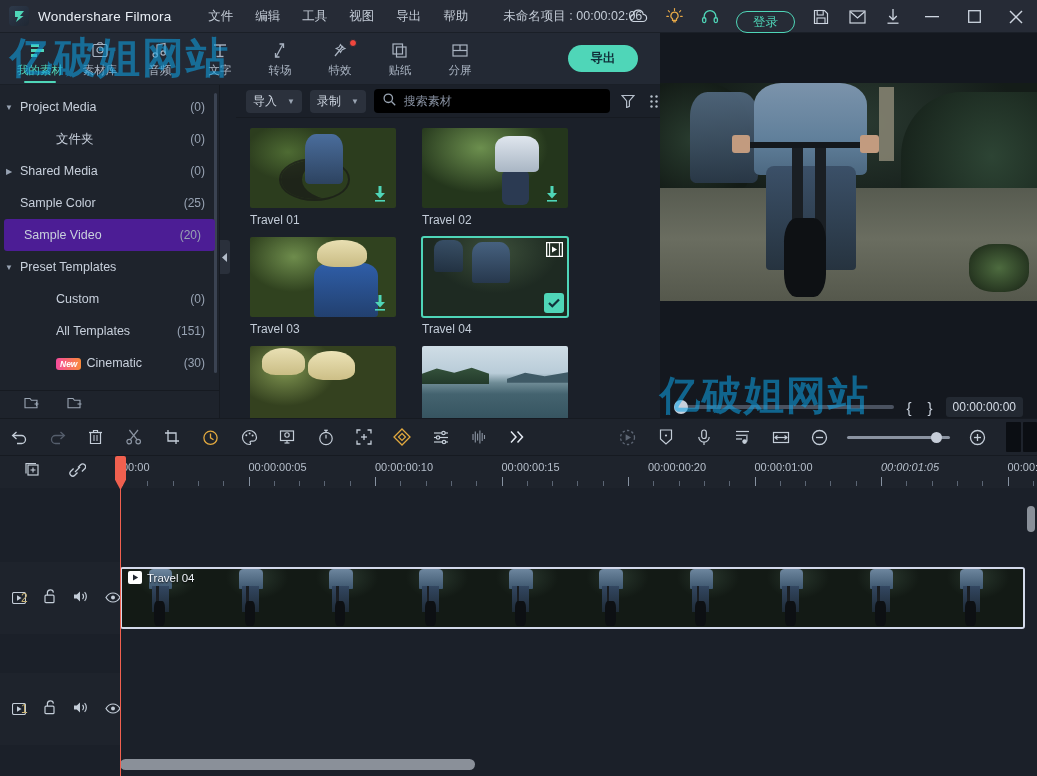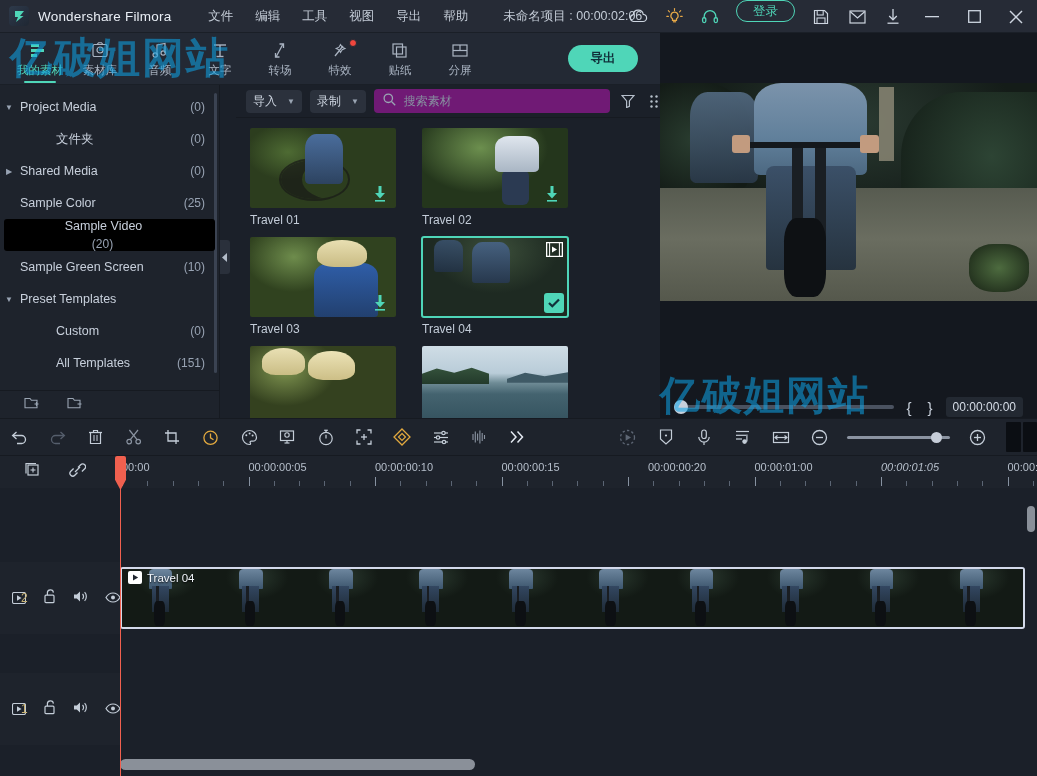--- a/index.html
+++ b/index.html
@@ -21,21 +21,21 @@
   .tb-logo {
     width:20px;height:20px;margin-left:9px;border-radius:4px;
     background:linear-gradient(135deg,#2e3a4b,#1f2733);
     display:flex;align-items:center;justify-content:center;flex:none;
   }
   .tb-logo svg{display:block;}
   .tb-appname{ margin-left:9px;font-size:13.5px;color:#e9eef5;letter-spacing:.2px; }
   .tb-menu{ display:flex;align-items:center;margin-left:26px;gap:0px; }
   .tb-menu span{ padding:0 11px;font-size:12.5px;color:#c3cbd6;cursor:default; }
   .tb-proj{ margin-left:24px;font-size:12.5px;color:#c3cbd6; }
-  .tb-right{ position:absolute;right:0;top:0;height:33px;display:flex;align-items:flex-start; }
+  .tb-right{ position:absolute;right:0;top:0;height:33px;display:flex;align-items:flex-end; }
   .tb-ico{ width:36px;height:33px;display:flex;align-items:center;justify-content:center;cursor:pointer; }
   .tb-ico svg{display:block;}
   .login-btn{
     height:22px;padding:0 16px;border:1.2px solid #4fd6b8;border-radius:11px;
     color:#4fd6b8;font-size:12.5px;display:flex;align-items:center;justify-content:center;
     margin:0 8px;cursor:pointer;
   }
   .winbtn{ width:42px;height:33px;display:flex;align-items:center;justify-content:center;cursor:pointer; }
 
   
@@ -69,21 +69,21 @@
   .sidebar{
     position:absolute;left:0;top:85px;width:220px;height:333px;
     background:#1e232c;border-right:1px solid #161a21;
     display:flex;flex-direction:column;
   }
   .side-list{ flex:1;overflow:hidden;padding-top:6px;position:relative; }
   .side-item{
     height:32px;display:flex;align-items:center;padding-right:14px;cursor:pointer;
     font-size:12.5px;color:#c8d0dc;position:relative;
   }
-  .side-item.sel{ background:#000000;border-radius:3px;margin:0 4px;flex-direction:column; }
+  .side-item.sel{ background:#4c1d95;border-radius:3px;margin:0 4px; }
   .side-item .arrow{ width:18px;text-align:center;font-size:8px;color:#98a3b3;flex:none; }
   .side-item .sname{ flex:1;white-space:nowrap;overflow:hidden; }
   .side-item .scount{ color:#98a3b3;font-size:12px;flex:none; }
   .ind0 .sname{ padding-left:2px; }
   .ind1 { padding-left:18px; }
   .ind1 .sname{ padding-left:20px; }
   .newbadge{
     display:inline-block;font-size:8.5px;color:#fff;padding:1px 4px;border-radius:3px;
     background:linear-gradient(90deg,#f54b9c,#f98a3a);margin-right:5px;font-style:italic;
     font-weight:bold;vertical-align:middle;
@@ -107,21 +107,21 @@
   .media-head{
     height:33px;display:flex;align-items:center;padding:0 10px;gap:8px;
     border-bottom:1px solid #161a21;
   }
   .mp-drop{
     height:23px;background:#2b313c;border-radius:4px;display:flex;align-items:center;
     padding:0 7px;gap:10px;cursor:pointer;font-size:12px;color:#cdd5e0;
   }
   .mp-drop .cv{ font-size:8px;color:#9aa5b3; }
   .mp-search{
-    flex:1;height:24px;background:#701a75;border-radius:4px;display:flex;align-items:center;
+    flex:1;height:24px;background:#000000;border-radius:4px;display:flex;align-items:center;
     padding:0 9px;gap:8px;cursor:text;
   }
   .mp-search .ph{ font-size:12px;color:#8790a0; }
   .mp-icobtn{ width:20px;height:24px;display:flex;align-items:center;justify-content:center;cursor:pointer; }
 
   .grid{
     position:relative;padding:10px 0 0 14px;display:flex;flex-wrap:wrap;gap:10px 26px;
     height:300px;overflow:hidden;
   }
   .cell{ width:146px; cursor:pointer; }
@@ -539,25 +539,20 @@
         </div>
         <div class="side-item ind0">
           <span class="arrow"></span>
           <span class="sname">Sample Color</span>
           <span class="scount">(25)</span>
         </div>
         <div class="side-item ind0 sel">
           <span class="arrow"></span>
           <span class="sname">Sample Video</span>
           <span class="scount">(20)</span>
-        </div>
-        <div class="side-item ind0">
-          <span class="arrow"></span>
-          <span class="sname">Sample Green Screen</span>
-          <span class="scount">(10)</span>
         </div>
         <div class="side-item ind0">
           <span class="arrow">▼</span>
           <span class="sname">Preset Templates</span>
           <span class="scount"></span>
         </div>
         <div class="side-item ind1">
           <span class="arrow"></span>
           <span class="sname">Custom</span>
           <span class="scount">(0)</span>

